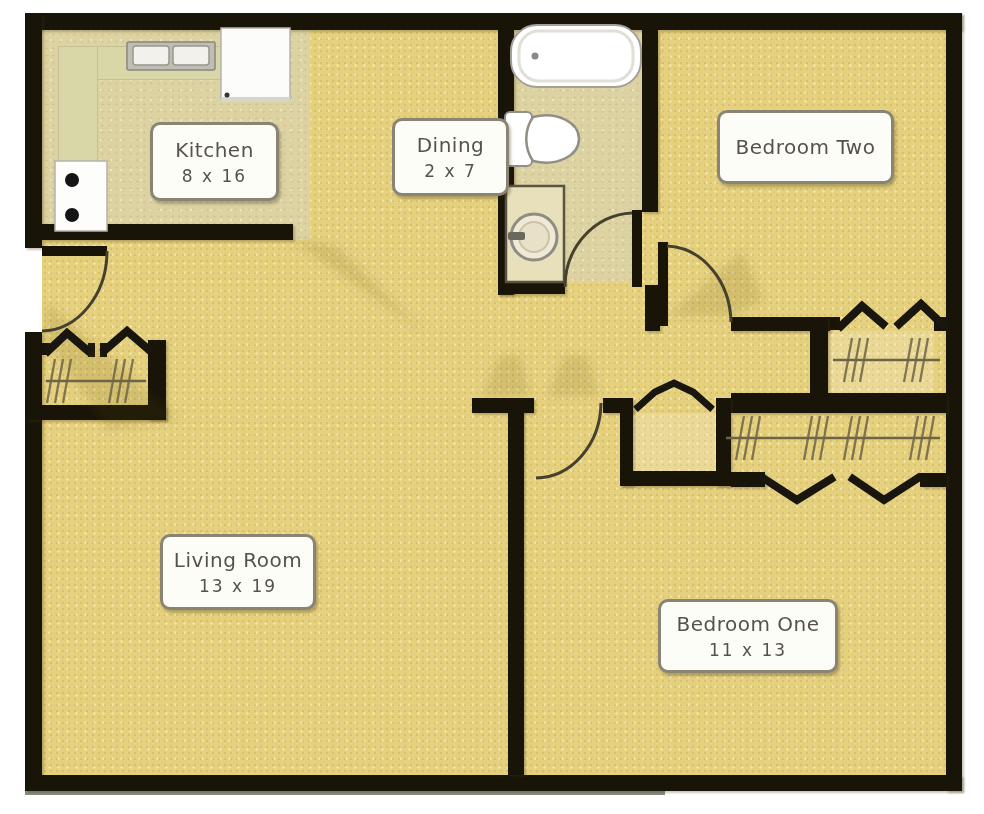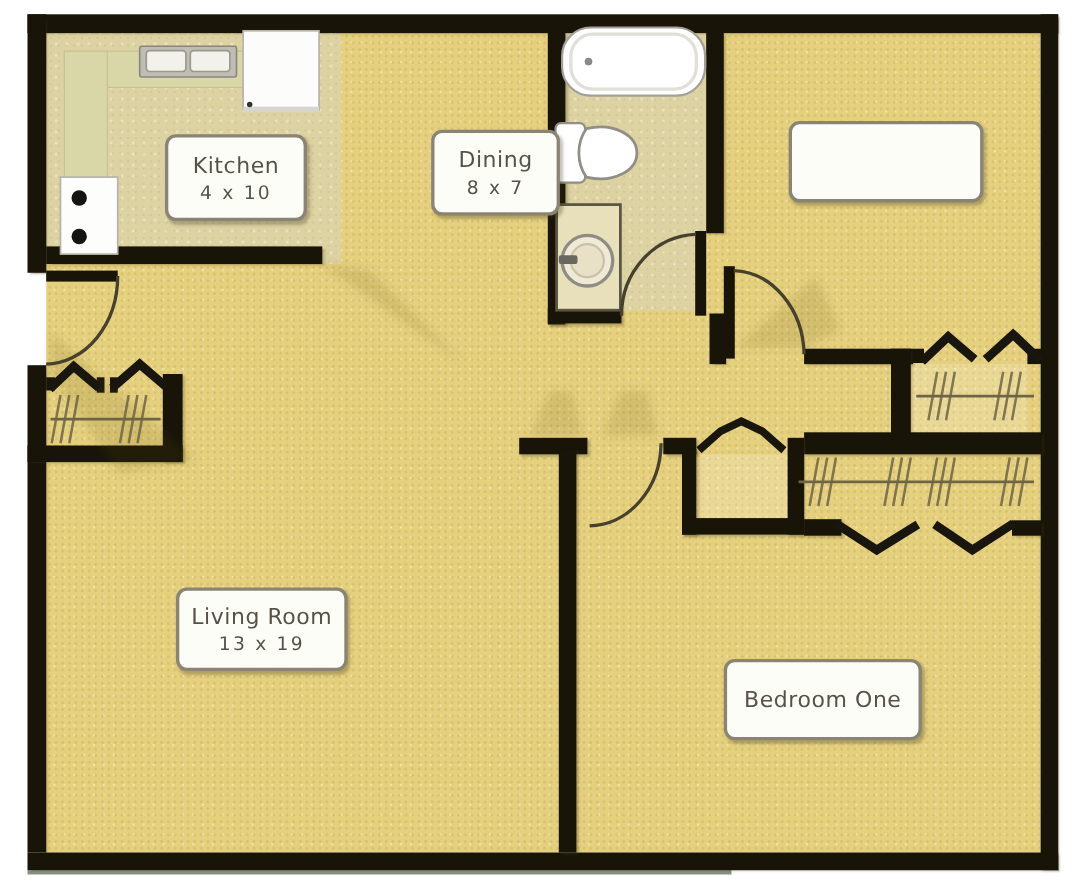--- a/index.html
+++ b/index.html
@@ -204,29 +204,31 @@
       <g>
         <line x1="918" y1="416" x2="910" y2="460"></line>
           <line x1="926" y1="416" x2="918" y2="460"></line>
           <line x1="934" y1="416" x2="926" y2="460"></line>
       </g>
     </g>
   </svg>
 
   <div class="label" style="left:150px;top:122px;width:123px;height:73px;">
     <div class="name">Kitchen</div>
-    <div class="dims">4 x 10</div>
+    <div class="dims">8 x 16</div>
   </div>
   <div class="label" style="left:352px;top:118px;width:111px;height:72px;margin-left:40px;">
     <div class="name">Dining</div>
-    <div class="dims">8 x 7</div>
+    <div class="dims">2 x 7</div>
   </div>
   <div class="label" style="left:717px;top:110px;width:171px;height:68px;">
+    <div class="name">Bedroom Two</div>
   </div>
   <div class="label" style="left:160px;top:534px;width:150px;height:70px;">
     <div class="name">Living Room</div>
     <div class="dims">13 x 19</div>
   </div>
   <div class="label" style="left:658px;top:599px;width:174px;height:68px;">
     <div class="name">Bedroom One</div>
+    <div class="dims">11 x 13</div>
   </div>
 
 </div>
 
 </body></html>

